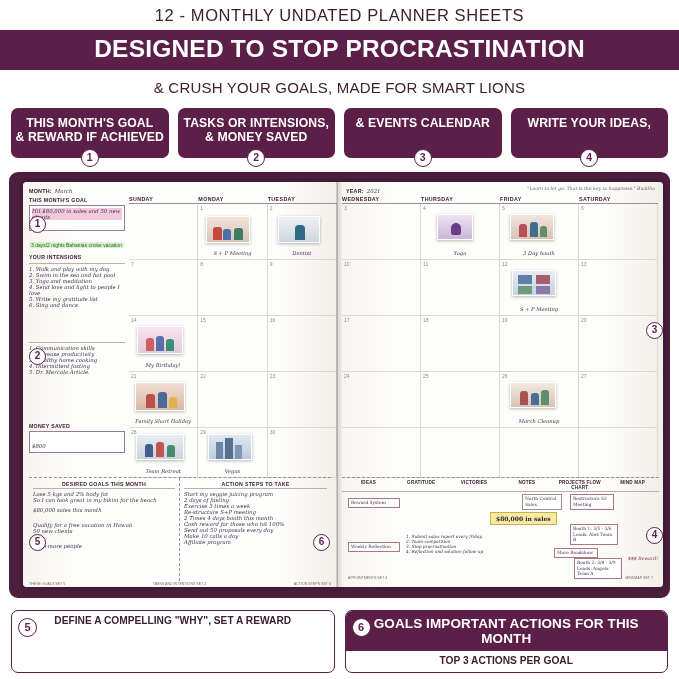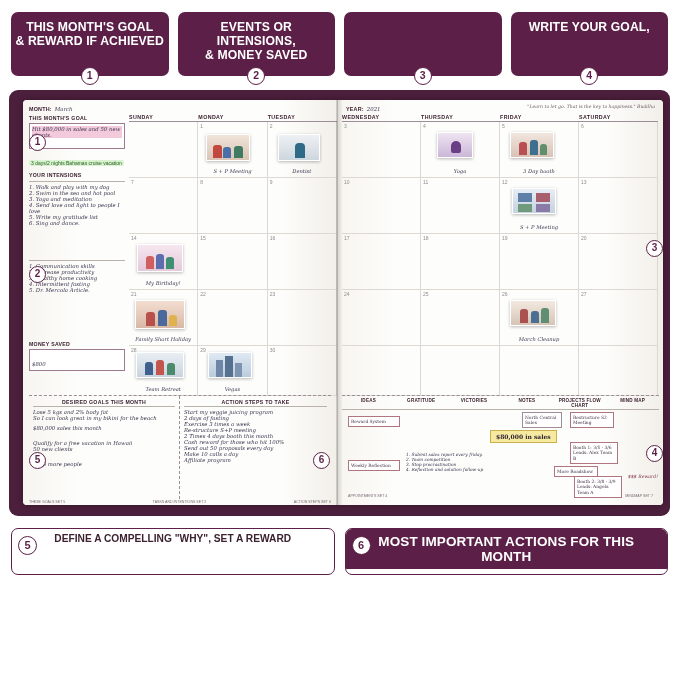--- a/index.html
+++ b/index.html
@@ -303,37 +303,43 @@
     color: #5c1f47; font-size: 11px; font-weight: 700;
     line-height: 16px; text-align: center;
     z-index: 4;
   }
 </style>
 </head>
 <body>
 
 <div class="page">
 
+  <div class="top-head">
+    <div class="subtitle-1">12 - MONTHLY UNDATED PLANNER SHEETS</div>
+    <div class="banner">DESIGNED TO STOP PROCRASTINATION</div>
+    <div class="subtitle-2">&amp; CRUSH YOUR GOALS, MADE FOR SMART LIONS</div>
+  </div>
 
   <div class="features">
     <div class="feature">
       <span class="l1">THIS MONTH'S GOAL</span>
       <span class="l2">&amp; REWARD IF ACHIEVED</span>
       <span class="badge">1</span>
     </div>
     <div class="feature">
-      <span class="l1">EVENTS OR INTENSIONS,</span>
+      <span class="l1">TASKS OR INTENSIONS,</span>
       <span class="l2">&amp; MONEY SAVED</span>
       <span class="badge">2</span>
     </div>
     <div class="feature">
+      <span class="l2">&amp; EVENTS CALENDAR</span>
       <span class="badge">3</span>
     </div>
     <div class="feature">
-      <span class="l1">WRITE YOUR GOAL,</span>
+      <span class="l1">WRITE YOUR IDEAS,</span>
       <span class="badge">4</span>
     </div>
   </div>
 
   <div class="planner">
     <div class="spread">
 
       <div class="pg left">
 
         <div class="l-top">
@@ -675,18 +681,19 @@
     <div class="callout" style="left:304px;top:362px">6</div>
   </div>
 
   <div class="bottom">
     <div class="bbar">
       <span class="bnum">5</span>
       <div class="s1">DEFINE A COMPELLING "WHY", SET A REWARD</div>
     </div>
     <div class="bbar">
       <span class="bnum">6</span>
-      <div class="t">MOST IMPORTANT ACTIONS FOR THIS MONTH</div>
+      <div class="t">GOALS IMPORTANT ACTIONS FOR THIS MONTH</div>
+      <div class="s1">TOP 3 ACTIONS PER GOAL</div>
       <div class="s2"></div>
     </div>
   </div>
 
 </div>
 
 </body></html>

